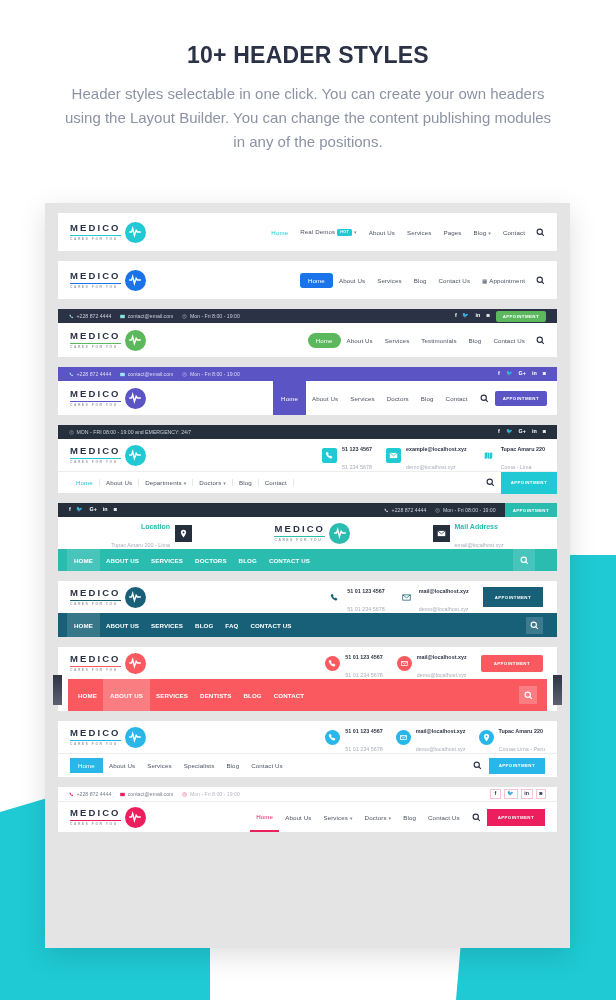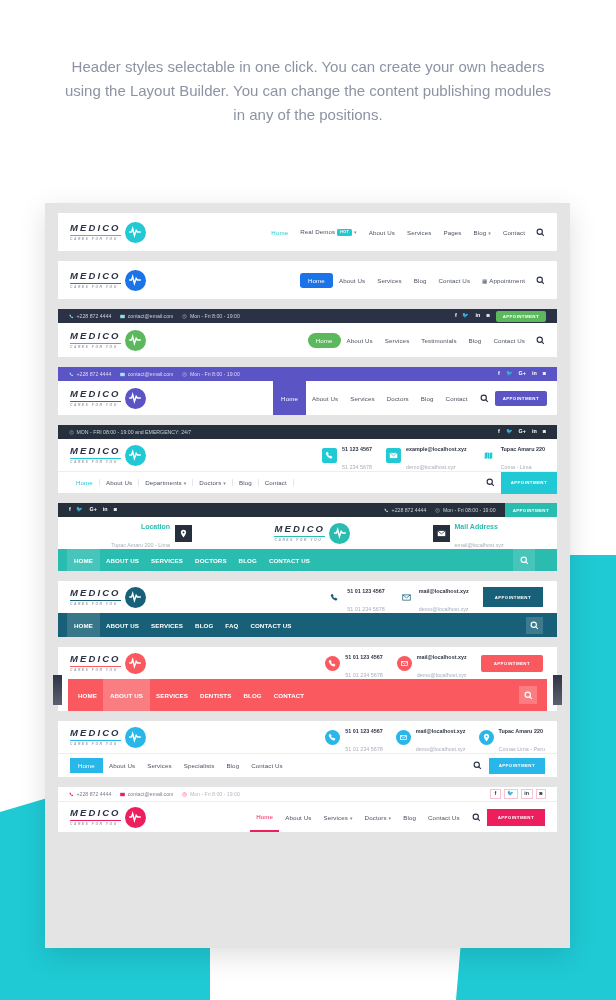--- a/index.html
+++ b/index.html
@@ -46,21 +46,21 @@
     z-index: 2;
     box-shadow: 0 8px 26px rgba(0,0,0,.13);
     padding: 10px 13px;
   }
   .hdr {
     background: #ffffff; margin-bottom: 10px; position: relative;
     overflow: visible;
   }
 
   
-  .logo { display: flex; align-items: center; gap: 4px; font-style: italic; }
+  .logo { display: flex; align-items: center; gap: 4px; }
   .logo-txt { line-height: 1; }
   .logo-name {
     font-size: 9.5px; font-weight: 800; color: #2b3245;
     letter-spacing: 2.1px;
   }
   .logo-rule { height: 1.6px; width: 100%; margin: 2.4px 0 1.8px; }
   .logo-sub {
     font-size: 3.4px; font-weight: 700; color: #9aa0ad; letter-spacing: 1.5px;
   }
   .logo-badge {
@@ -121,20 +121,21 @@
     background: linear-gradient(180deg,#2f3545,#5c6070);
   }
 </style>
 </head>
 <body>
 
 <div class="bg-cyan-right"></div>
 <div class="bg-cyan-left"></div>
 
 <div class="intro">
+  <h1>10+ HEADER STYLES</h1>
   <p>Header styles selectable in one click. You can create your own headers using the Layout Builder. You can change the content publishing modules in any of the positions.</p>
 </div>
 
 <div class="stage">
 
   <div class="hdr" id="h1" style="height:38px;display:flex;align-items:center;padding:0 12px;">
     <div class="logo">
       <div class="logo-txt">
         <div class="logo-name">MEDICO</div>
         <div class="logo-rule" style="background:#20c9d4"></div>

